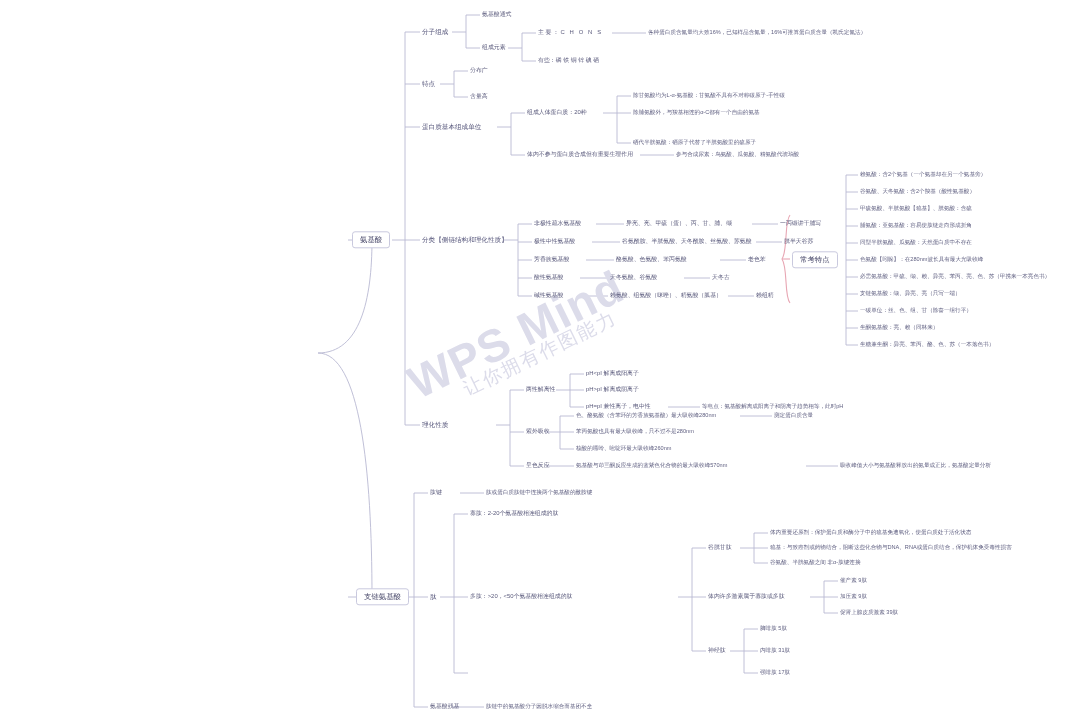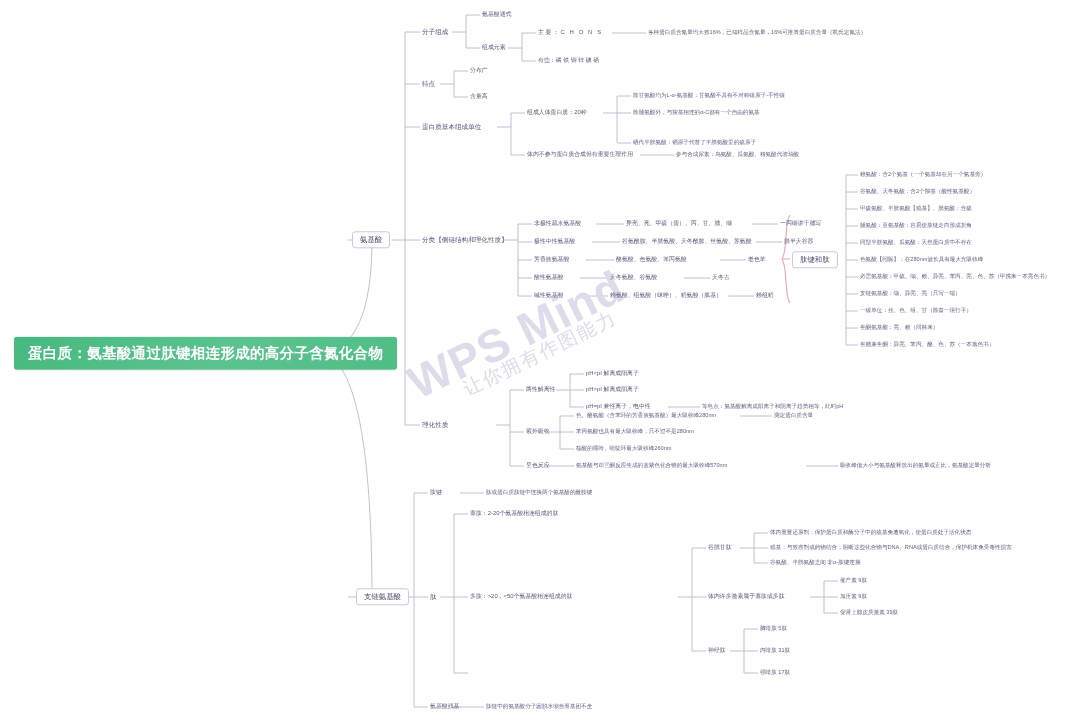--- a/index.html
+++ b/index.html
@@ -227,25 +227,24 @@
       <path d="M790 215 C 784 222, 788 250, 782 259 C 788 268, 784 296, 790 303"></path>
       <path d="M782 259 L 790 259"></path>
     </g>
   </svg>
 
   <div class="watermark">
     <div>WPS Mind</div>
     <div class="sub">让你拥有作图能力</div>
   </div>
 
-  <div class="node root" style="left:14px; top:353px;">蛋白质：氨基酸通过肽键相连形成的高分子含氮化合物</div>
 
   <div class="node boxed" style="left:352px; top:240px;">氨基酸</div>
   <div class="node boxed" style="left:356px; top:597px;">支链氨基酸</div>
-  <div class="node boxed" style="left:792px; top:260px;">肽键和肽</div>
+  <div class="node boxed" style="left:792px; top:260px;">常考特点</div>
 
   <div class="node lvl2" style="left:422px; top:32px;">分子组成</div>
   <div class="node leaf" style="left:482px; top:15px;">氨基酸通式</div>
   <div class="node leaf" style="left:482px; top:48px;">组成元素</div>
   <div class="node leaf spaced" style="left:538px; top:33px;">主要：C H O N S</div>
   <div class="node tiny" style="left:648px; top:33px;">各种蛋白质含氮量均大致16%，已知样品含氮量，16%可推算蛋白质含量（凯氏定氮法）</div>
   <div class="node leaf" style="left:538px; top:61px;">有些：磷 铁 铜 锌 碘 硒</div>
 
   <div class="node lvl2" style="left:422px; top:84px;">特点</div>
   <div class="node leaf" style="left:470px; top:71px;">分布广</div>

